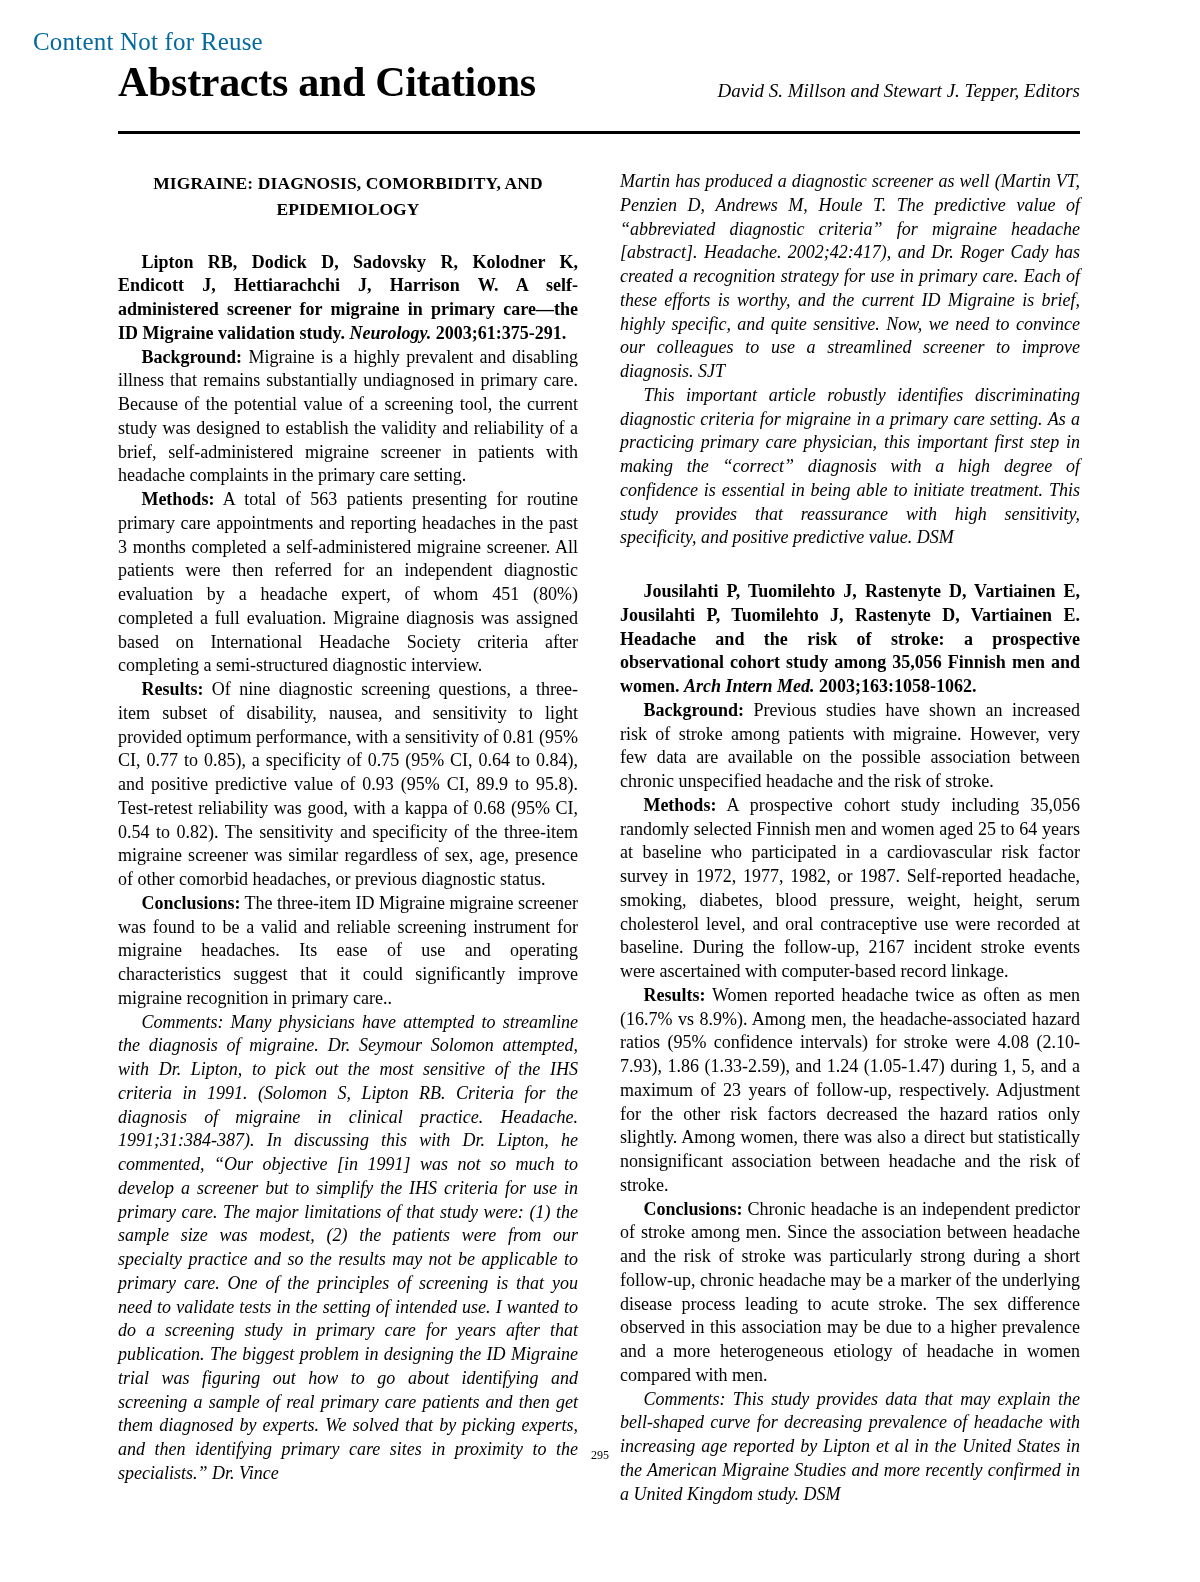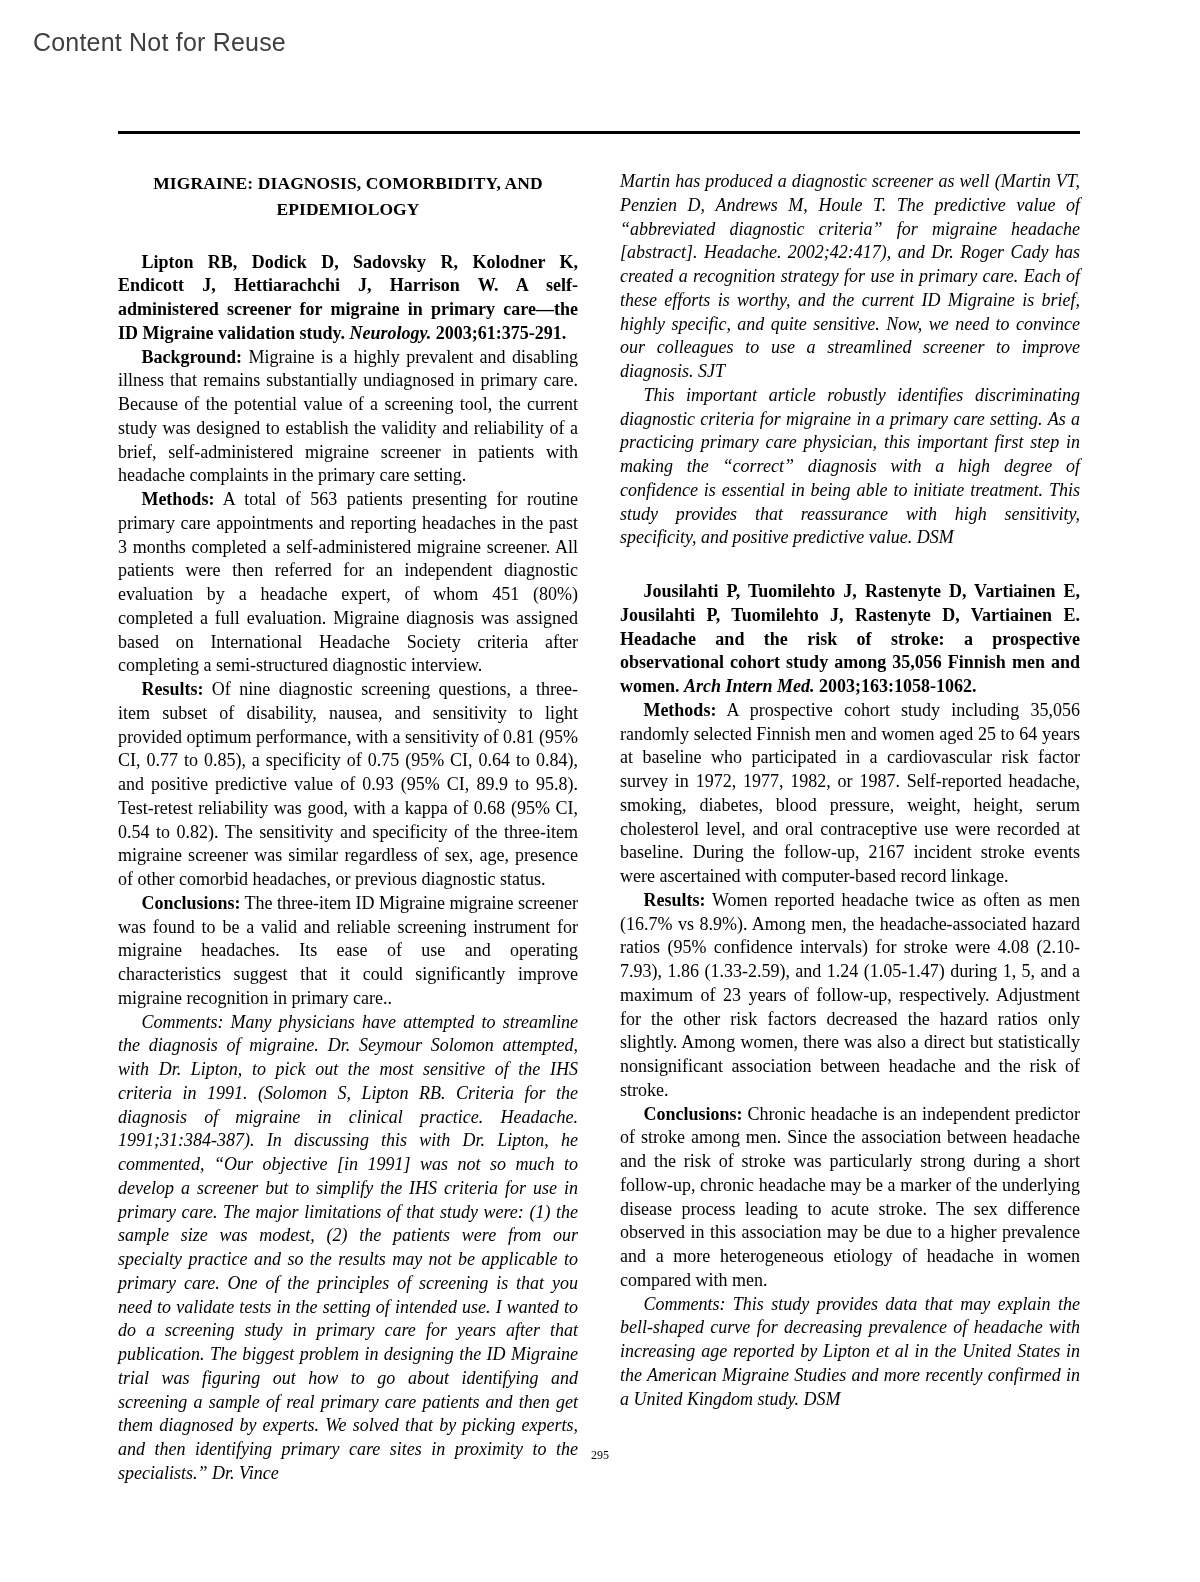--- a/index.html
+++ b/index.html
@@ -18,23 +18,23 @@
   .page {
     position: absolute;
     left: 0; top: 0;
     width: 1200px;
     height: 1582px;
   }
   .watermark {
     position: absolute;
     left: 33px;
     top: 28px;
-    font-family: Liberation Sans, sans-serif;
+    font-family: Liberation Serif, serif;
     font-size: 25px;
-    color: #404040;
+    color: #0369a1;
     letter-spacing: 0.2px;
     white-space: nowrap;
   }
   .masthead {
     position: absolute;
     left: 118px;
     top: 58px;
     width: 962px;
     height: 60px;
   }
@@ -110,20 +110,24 @@
     font-size: 12px;
   }
 </style>
 </head>
 <body>
 
 <div class="page">
 
   <div class="watermark">Content Not for Reuse</div>
 
+  <div class="masthead">
+    <div class="masthead-title">Abstracts and Citations</div>
+    <div class="masthead-editors">David S. Millson and Stewart J. Tepper, Editors</div>
+  </div>
 
   <div class="rule"></div>
 
   <div class="columns">
 
     <div class="col">
       <div class="section-title">MIGRAINE: DIAGNOSIS, COMORBIDITY, AND EPIDEMIOLOGY</div>
 
       <p class="bold"><span>Lipton RB, Dodick D, Sadovsky R, Kolodner K, Endicott J, Hettiarachchi J, Harrison W. A self-administered screener for migraine in primary care—the ID Migraine validation study. </span><span class="italic-inline">Neurology.</span><span> 2003;61:375-291.</span></p>
 
@@ -140,20 +144,21 @@
 
     <div class="col">
       <p class="italic noindent">Martin has produced a diagnostic screener as well (Martin VT, Penzien D, Andrews M, Houle T. The predictive value of “abbreviated diagnostic criteria” for migraine headache [abstract]. Headache. 2002;42:417), and Dr. Roger Cady has created a recognition strategy for use in primary care. Each of these efforts is worthy, and the current ID Migraine is brief, highly specific, and quite sensitive. Now, we need to convince our colleagues to use a streamlined screener to improve diagnosis. SJT</p>
 
       <p class="italic">This important article robustly identifies discriminating diagnostic criteria for migraine in a primary care setting. As a practicing primary care physician, this important first step in making the “correct” diagnosis with a high degree of confidence is essential in being able to initiate treatment. This study provides that reassurance with high sensitivity, specificity, and positive predictive value. DSM</p>
 
       <div class="biggap"></div>
 
       <p class="bold"><span>Jousilahti P, Tuomilehto J, Rastenyte D, Vartiainen E, Jousilahti P, Tuomilehto J, Rastenyte D, Vartiainen E. Headache and the risk of stroke: a prospective observational cohort study among 35,056 Finnish men and women. </span><span class="italic-inline">Arch Intern Med.</span><span> 2003;163:1058-1062.</span></p>
 
+      <p><span class="lede">Background:</span><span> Previous studies have shown an increased risk of stroke among patients with migraine. However, very few data are available on the possible association between chronic unspecified headache and the risk of stroke.</span></p>
 
       <p><span class="lede">Methods:</span><span> A prospective cohort study including 35,056 randomly selected Finnish men and women aged 25 to 64 years at baseline who participated in a cardiovascular risk factor survey in 1972, 1977, 1982, or 1987. Self-reported headache, smoking, diabetes, blood pressure, weight, height, serum cholesterol level, and oral contraceptive use were recorded at baseline. During the follow-up, 2167 incident stroke events were ascertained with computer-based record linkage.</span></p>
 
       <p><span class="lede">Results:</span><span> Women reported headache twice as often as men (16.7% vs 8.9%). Among men, the headache-associated hazard ratios (95% confidence intervals) for stroke were 4.08 (2.10-7.93), 1.86 (1.33-2.59), and 1.24 (1.05-1.47) during 1, 5, and a maximum of 23 years of follow-up, respectively. Adjustment for the other risk factors decreased the hazard ratios only slightly. Among women, there was also a direct but statistically nonsignificant association between headache and the risk of stroke.</span></p>
 
       <p><span class="lede">Conclusions:</span><span> Chronic headache is an independent predictor of stroke among men. Since the association between headache and the risk of stroke was particularly strong during a short follow-up, chronic headache may be a marker of the underlying disease process leading to acute stroke. The sex difference observed in this association may be due to a higher prevalence and a more heterogeneous etiology of headache in women compared with men.</span></p>
 
       <p class="italic">Comments: This study provides data that may explain the bell-shaped curve for decreasing prevalence of headache with increasing age reported by Lipton et al in the United States in the American Migraine Studies and more recently confirmed in a United Kingdom study. DSM</p>
     </div>
 

